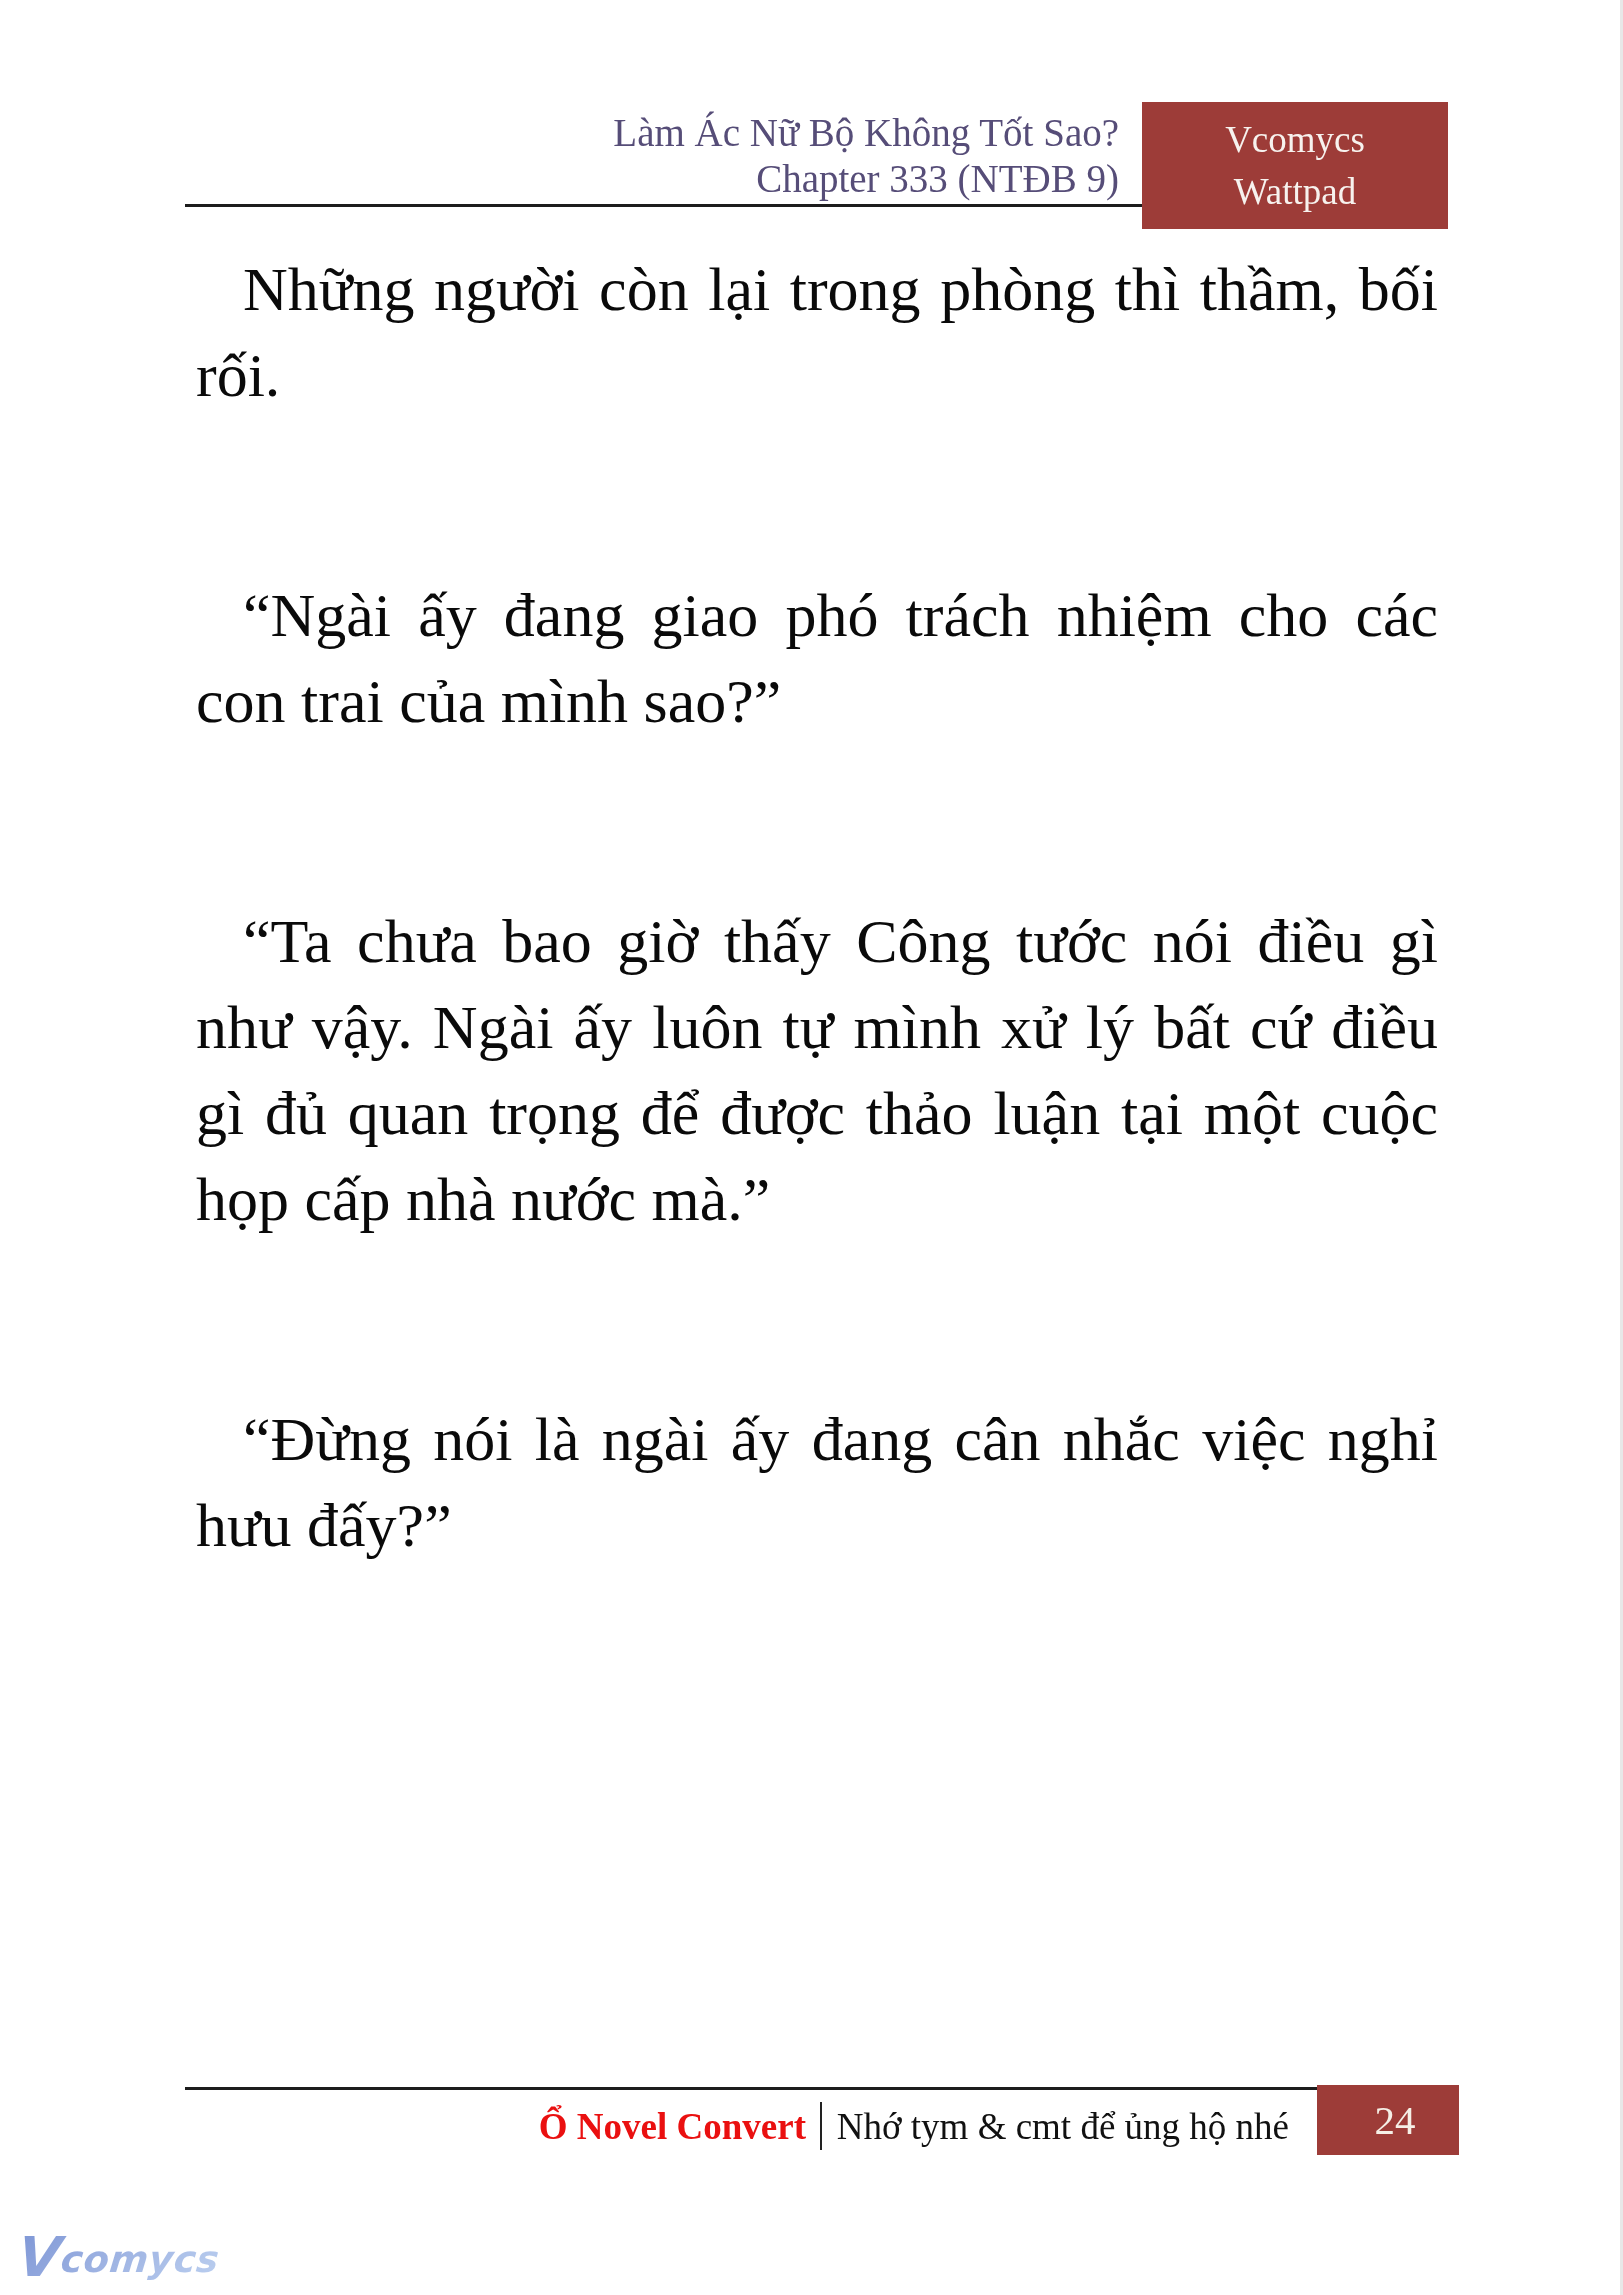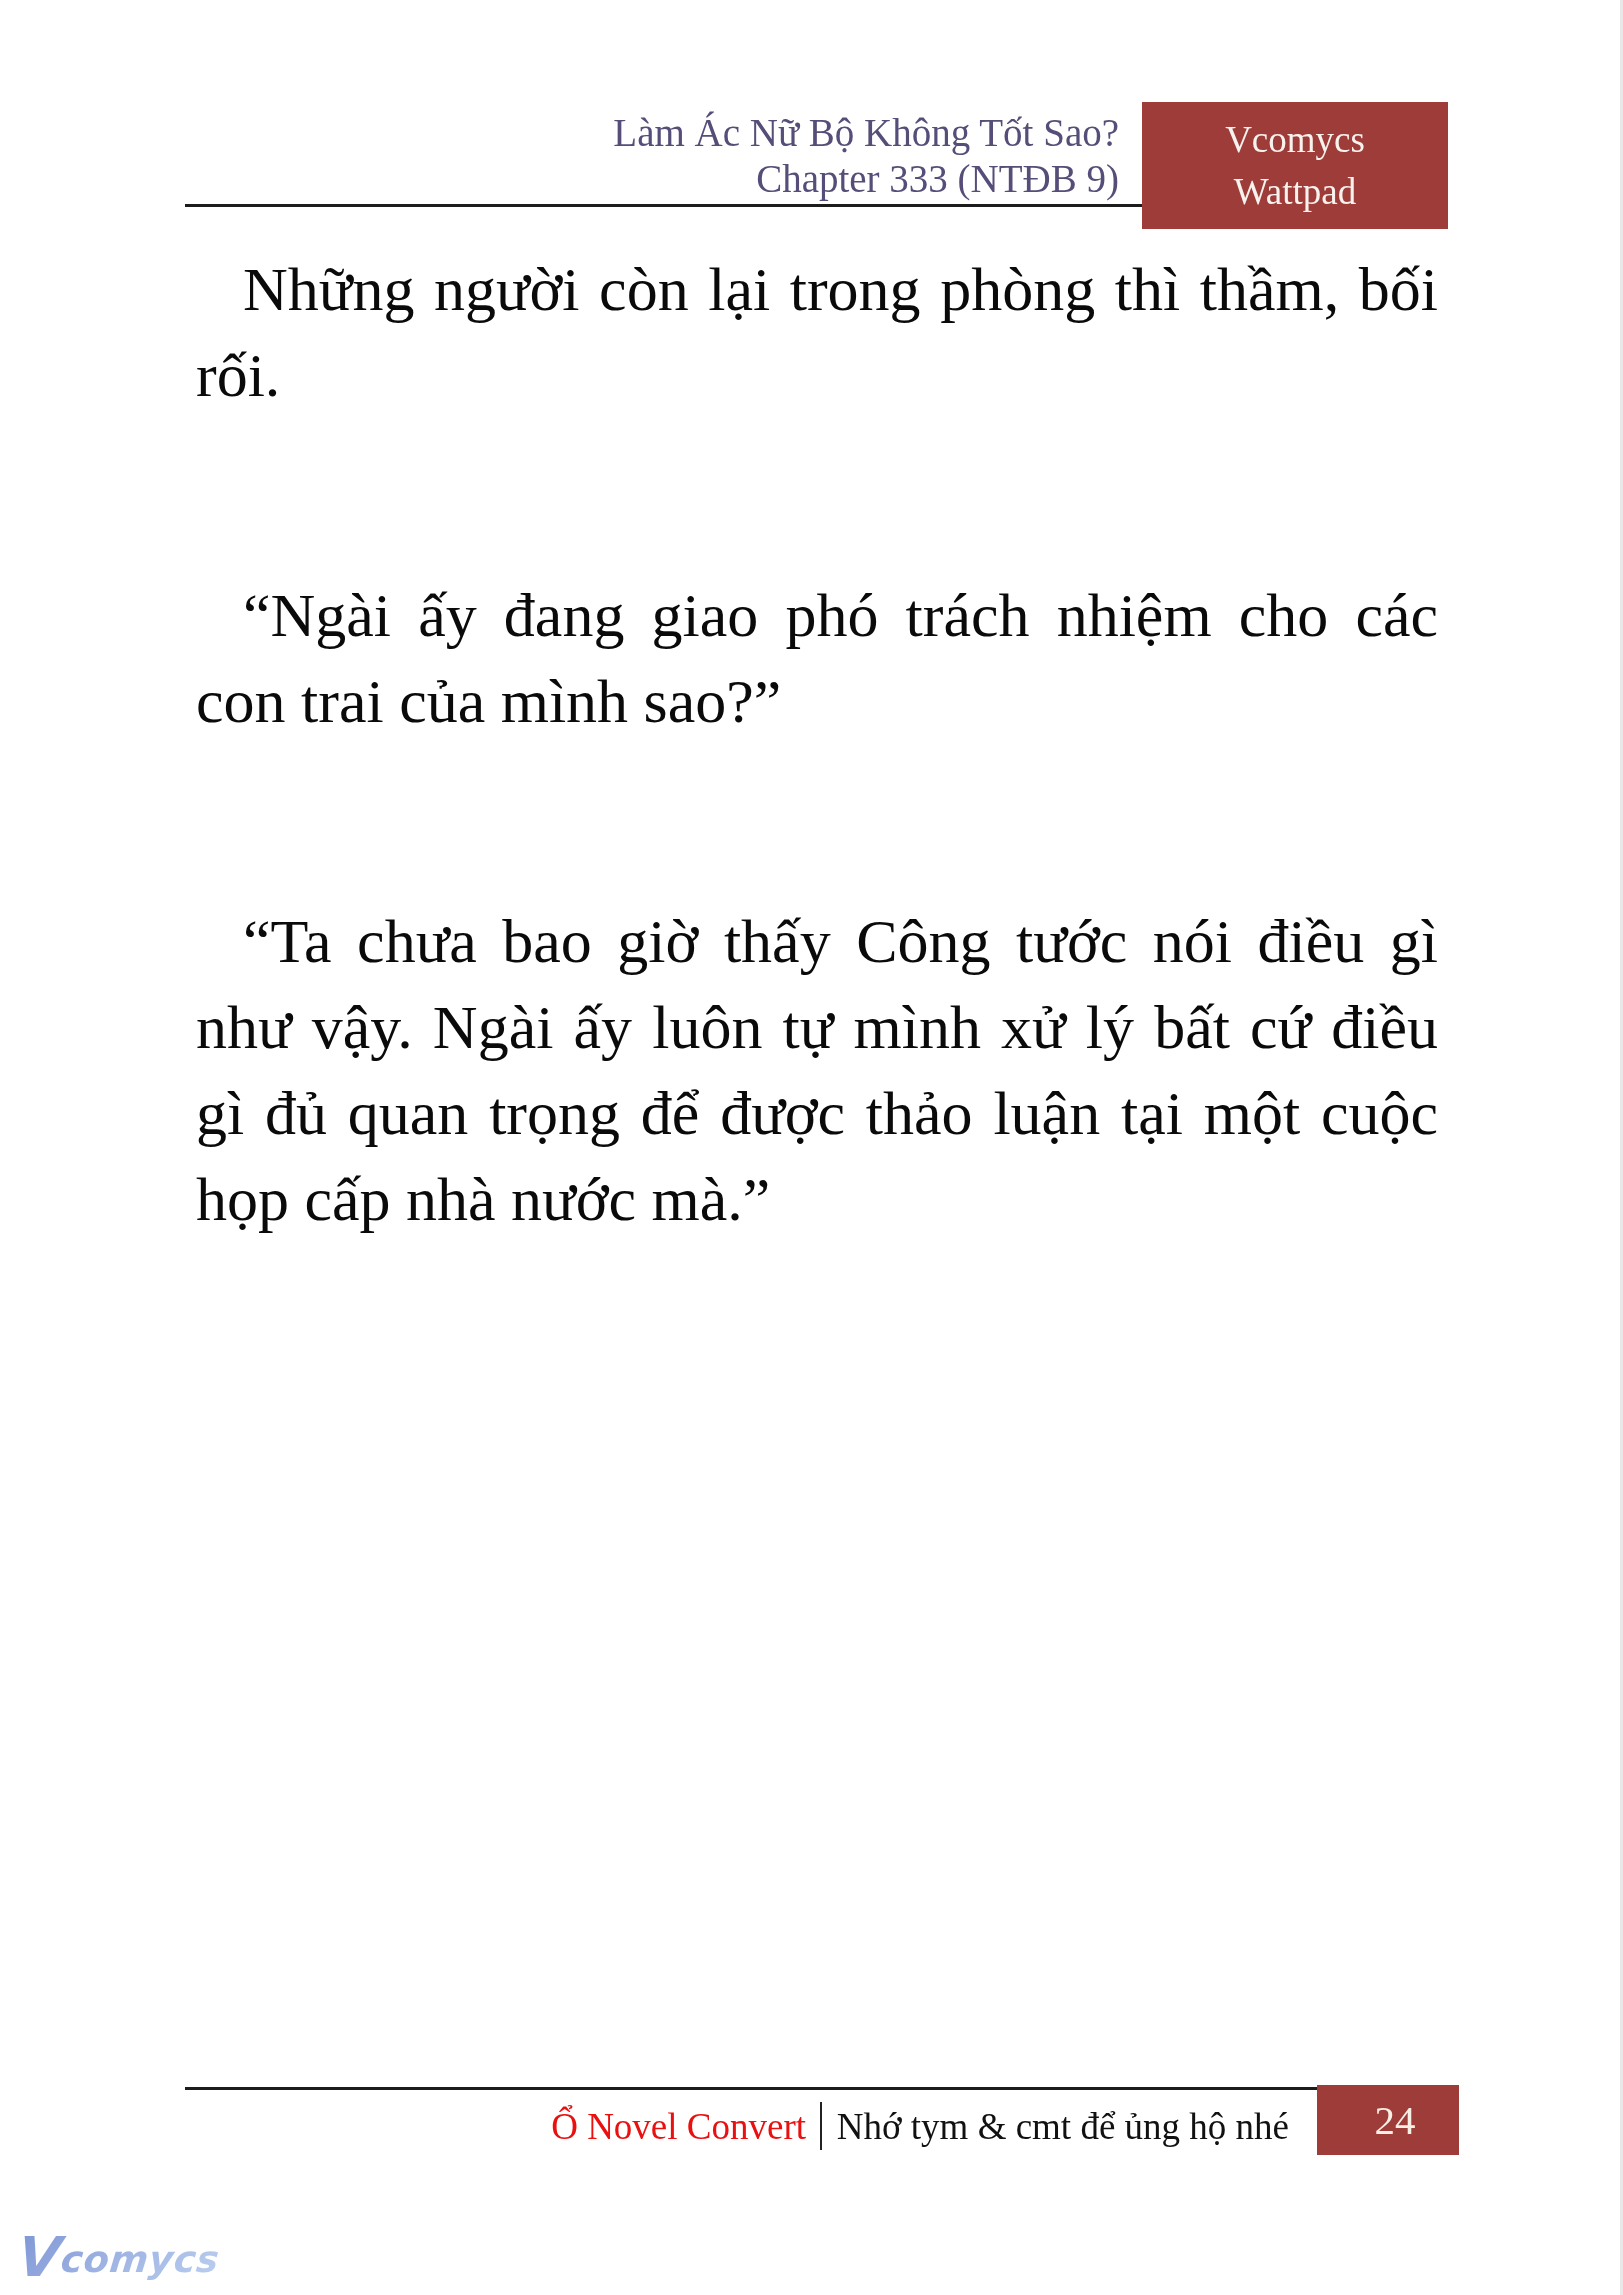--- a/index.html
+++ b/index.html
@@ -34,21 +34,21 @@
   .body-text { padding-top:39px; }
   
   .footer-rule {
     position:absolute; left:185px; top:2087px;
     width:1132px; height:3.3px; background:#1c1c1c;
   }
   .footer-text {
     position:absolute; top:2101px; right:331px;
     font-size:37px; line-height:52px; white-space:nowrap; color:#111111;
   }
-  .footer-brand { color:#ea1010; font-weight:normal; }
+  .footer-brand { color:#ea1010; font-weight:bold; }
   .footer-sep {
     display:inline-block; width:2px; height:48px; background:#222222;
     margin:0 14.4px; vertical-align:-10.5px;
   }
   .page-num-box {
     position:absolute; left:1317px; top:2085px; width:128px; height:70px;
     background:#9d3c38; color:#f5efe6;
     display:flex; align-items:center; justify-content:center;
     font-size:41px;
     padding-left:14px;
@@ -78,20 +78,21 @@
   <div class="header-rule"></div>
   <div class="brand-box">
     <div>Vcomycs</div>
     <div>Wattpad</div>
   </div>
 
   <div class="body-text">
     <p>Những người còn lại trong phòng thì thầm, bối rối.</p>
     <p>“Ngài ấy đang giao phó trách nhiệm cho các con trai của mình sao?”</p>
     <p>“Ta chưa bao giờ thấy Công tước nói điều gì như vậy. Ngài ấy luôn tự mình xử lý bất cứ điều gì đủ quan trọng để được thảo luận tại một cuộc họp cấp nhà nước mà.”</p>
+    <p>“Đừng nói là ngài ấy đang cân nhắc việc nghỉ hưu đấy?”</p>
   </div>
 
   <div class="footer-rule"></div>
   <div class="footer-text">
     <span class="footer-brand">Ổ Novel Convert</span><span class="footer-sep"></span><span>Nhớ tym &amp; cmt để ủng hộ nhé</span>
   </div>
   <div class="page-num-box">
     <span>24</span>
   </div>
 

